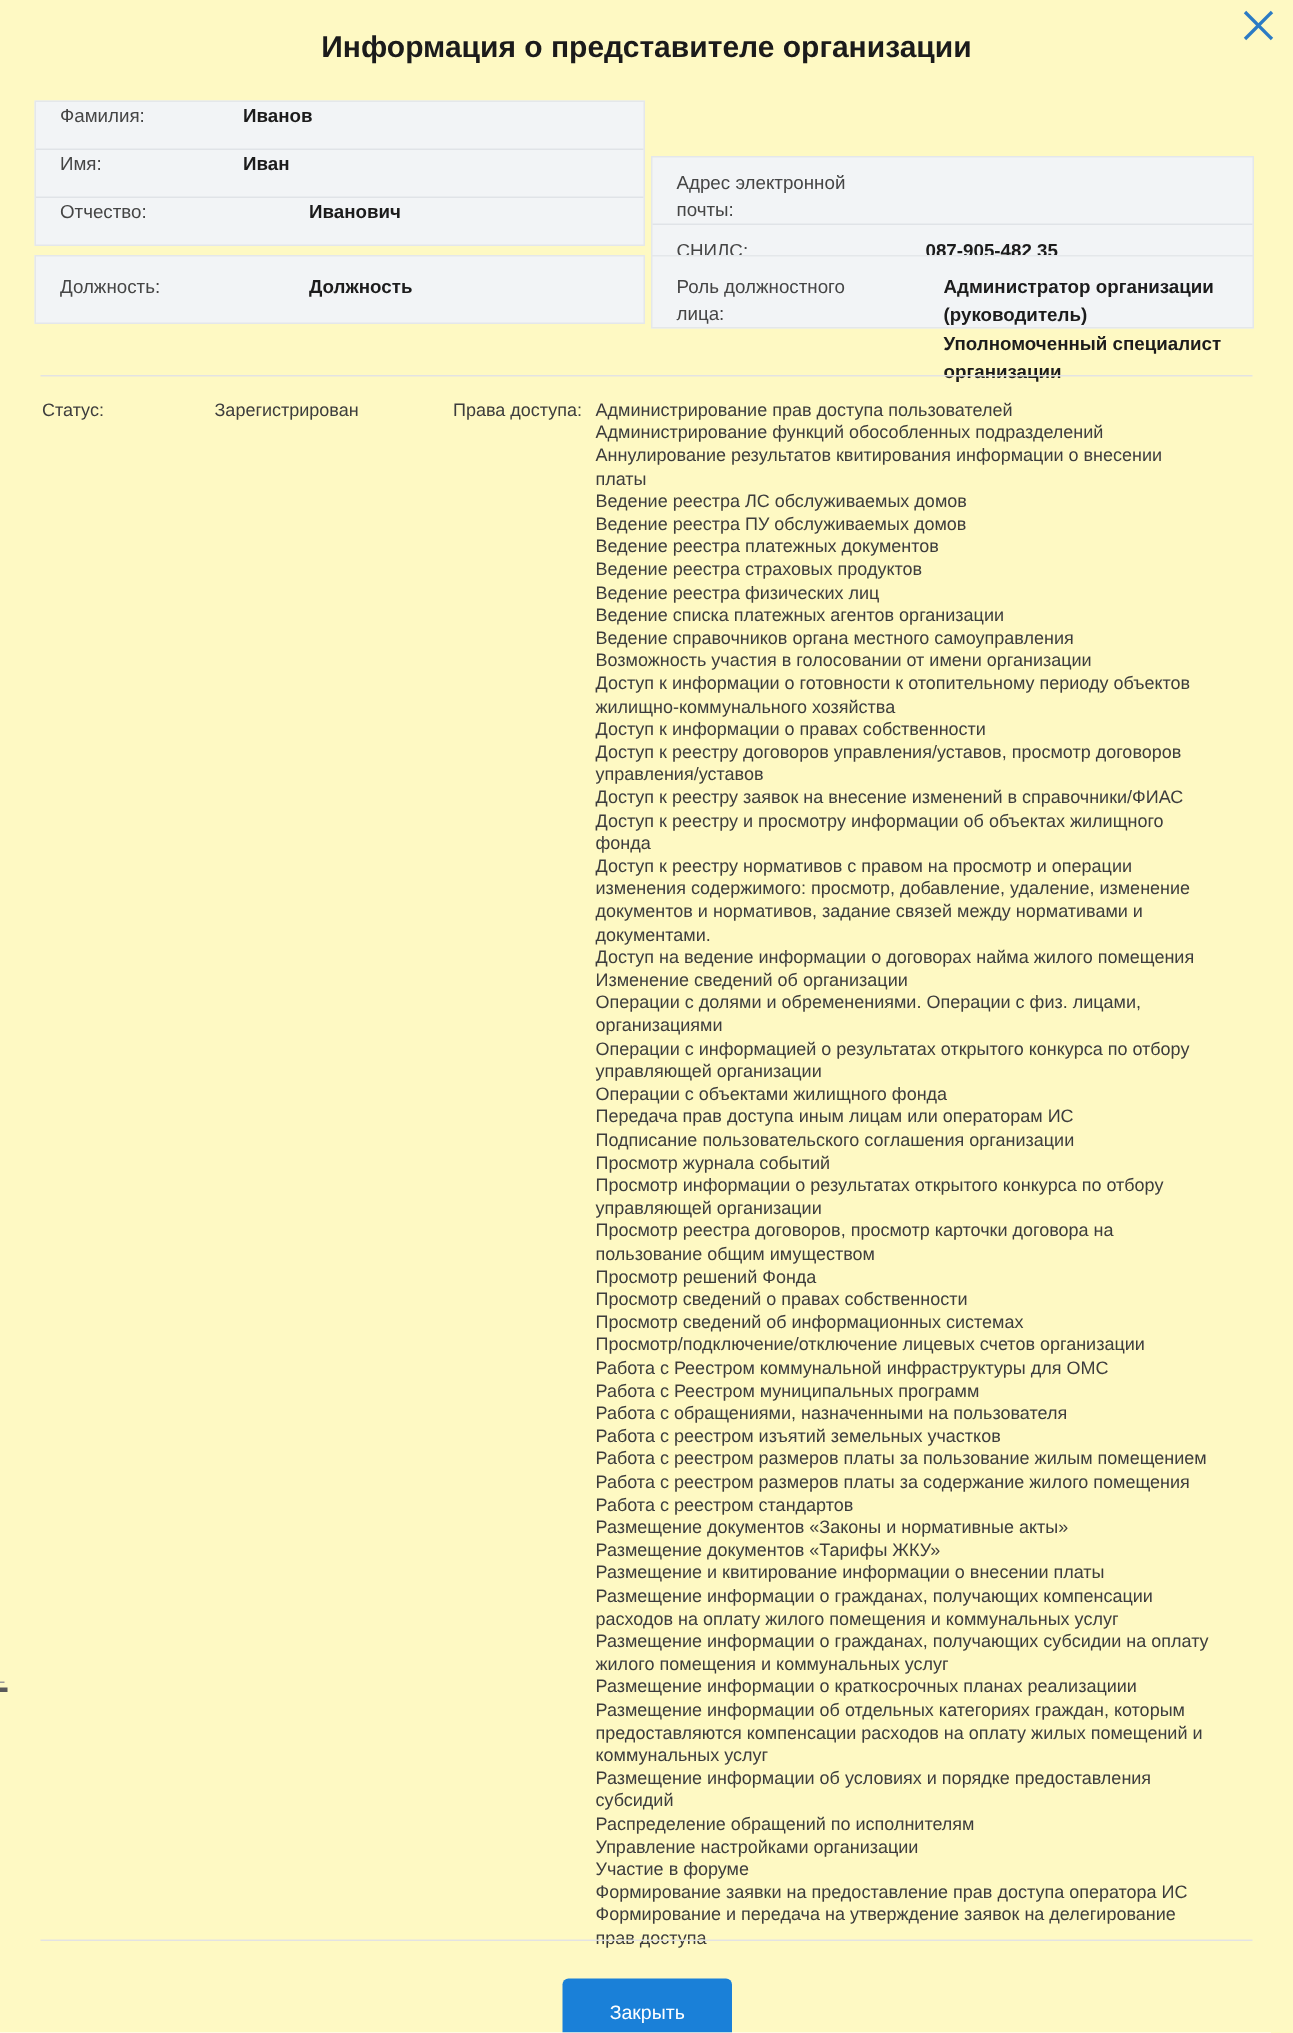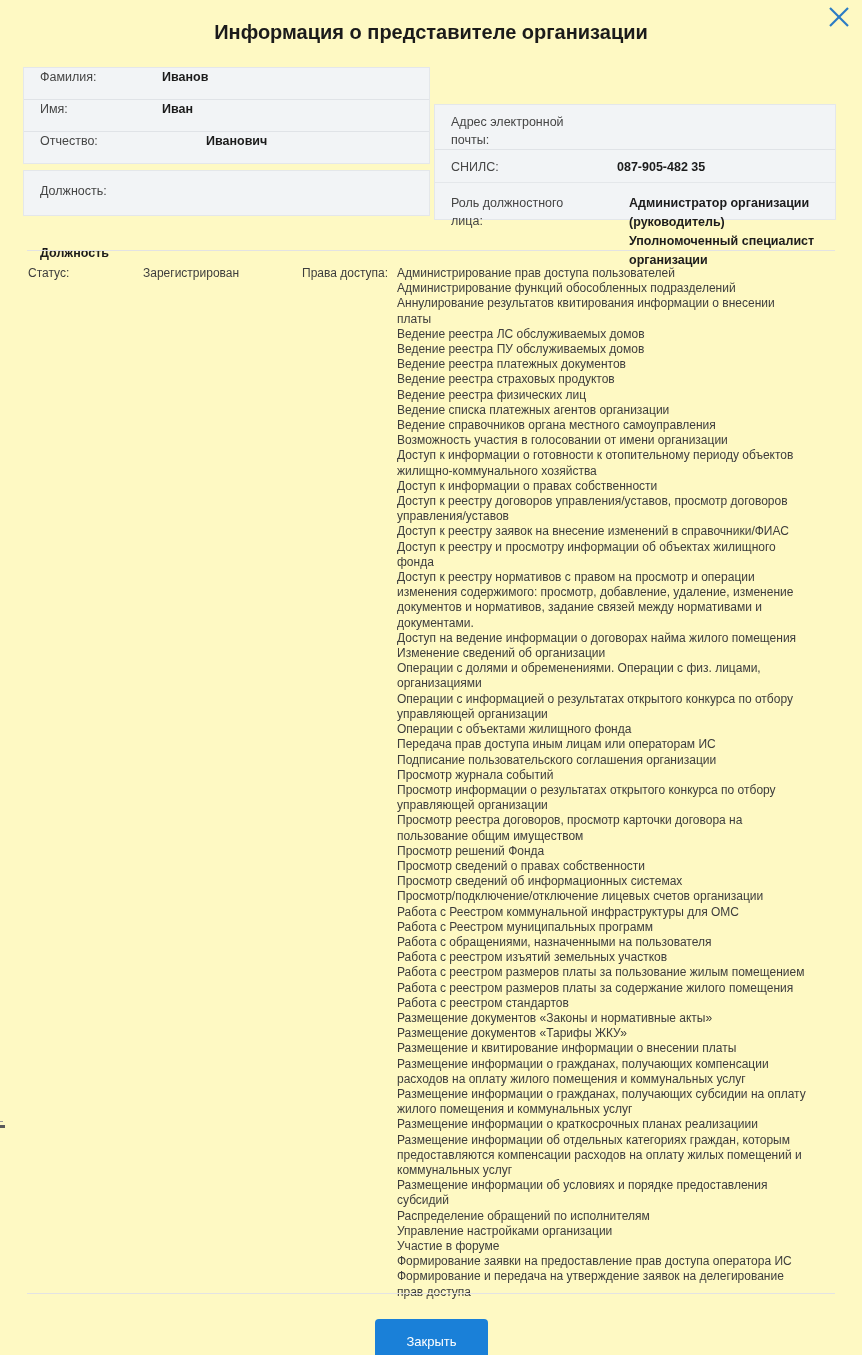--- a/index.html
+++ b/index.html
@@ -8,21 +8,21 @@
 
   .title { position:absolute; top:21px; left:0; width:100%; text-align:center;
            font-size:20px; font-weight:bold; color:#1b1b1b; letter-spacing:0; }
 
   .close { position:absolute; top:4px; right:10px; width:26px; height:26px; cursor:pointer; }
 
   .panel { position:absolute; background:#f2f4f6; border:1px solid #e4e7ea; box-sizing:border-box; }
   #panel-left1  { top:67px;  left:23px;  width:407px; height:97px; }
   #panel-left2  { top:170px; left:23px;  width:407px; height:46px; }
   #panel-right1 { top:67px;  left:434px; width:402px; height:97px;margin-top:37px; }
-  #panel-right2 { top:182px; left:434px; width:402px; height:38px; }
+  #panel-right2 { top:170px; left:434px; width:402px; height:49px; }
 
   .frow { display:flex; box-sizing:border-box; padding-left:16px; align-items:flex-start;
           border-bottom:1px solid #e0e3e7; height:32px; }
   .frow:last-child { border-bottom:none;gap:44px; }
   .frow.top { align-items:flex-start; }
   .frow.h45 { height:45px; padding-top:8px; }
   .frow.h51 { height:51px; padding-top:8px; }
   .frow.h44 { height:44px; padding-top:11px; }
   .frow.h47 { height:47px; padding-top:11px; }
   .flabel { width:122px; flex:none; font-size:12.5px; color:#454545; line-height:18px; }
@@ -72,21 +72,21 @@
         <div class="fvalue">Иван</div>
       </div>
 
       <div class="frow">
         <div class="flabel">Отчество:</div>
         <div class="fvalue">Иванович</div>
       </div>
     </div>
 
   <div class="panel" id="panel-left2">
-    <div class="frow top h44" style="border-bottom:none;flex-direction:column;">
+    <div class="frow top h44" style="border-bottom:none;">
       <div class="flabel">Должность:</div>
       <div class="fvalue">Должность</div>
     </div>
   </div>
 
   <div class="panel" id="panel-right1">
     <div class="frow top h45">
       <div class="flabel">Адрес электронной почты:</div>
       <div class="fvalue"></div>
     </div>

